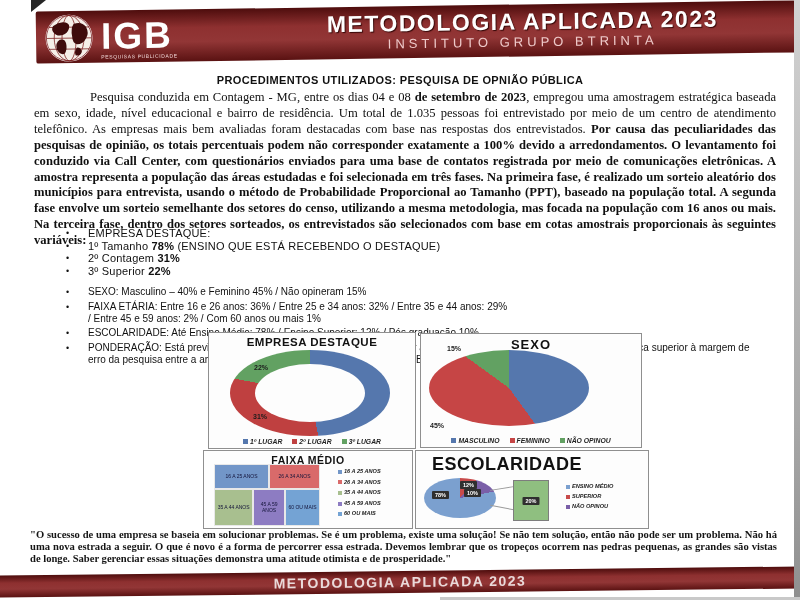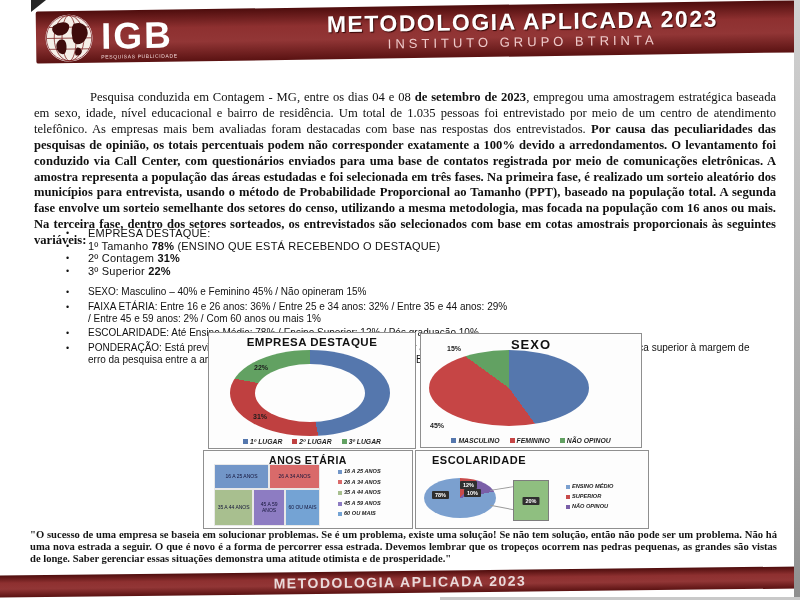--- a/index.html
+++ b/index.html
@@ -52,21 +52,21 @@
   .cbox{position:absolute;background:#fdfdfd;border:1px solid #8f8f8f;
     font-family:"Liberation Sans",sans-serif;}
   #box-empresa{left:208px;top:332px;width:206px;height:115px;}
   #box-sexo{left:420px;top:333px;width:220px;height:113px;}
   #box-faixa{left:203px;top:450px;width:208px;height:77px;}
   #box-escolaridade{left:415px;top:450px;width:232px;height:77px;}
   .ctitle{margin:3px 0 0;text-align:center;font-weight:bold;color:#111;}
   #box-empresa .ctitle{font-size:11.5px;letter-spacing:0.5px;}
   #box-sexo .ctitle{font-size:13px;letter-spacing:1px;}
   #box-faixa .ctitle{font-size:10.5px;letter-spacing:0.5px;}
-  #box-escolaridade .ctitle{text-align:left;padding-left:16px;font-size:11px;letter-spacing:0.5px;}
+  #box-escolaridade .ctitle{text-align:left;padding-left:16px;font-size:18px;letter-spacing:0.5px;}
 
   .pie{position:absolute;border-radius:50%;}
   #donut1{left:21px;top:17px;width:160px;height:86px;}
   .hole{position:absolute;left:46px;top:31px;width:110px;height:58px;background:#fdfdfd;border-radius:50%;}
   .plabel{position:absolute;font-size:7px;font-weight:bold;color:#1c1c1c;}
   .pl-g1{left:45px;top:31px;}
   .pl-r1{left:44px;top:80px;}
   #pie2{left:8px;top:16px;width:160px;height:76px;}
   .pl-g2{left:26px;top:11px;}
   .pl-r2{left:9px;top:88px;}
@@ -133,20 +133,21 @@
         <span class="igb">IGB</span>
         <span class="tag">PESQUISAS PUBLICIDADE</span>
       </div>
     </div>
     <div class="banner-titles">
       <div class="bt1">METODOLOGIA APLICADA 2023</div>
       <div class="bt2">INSTITUTO GRUPO BTRINTA</div>
     </div>
   </header>
 
+  <div class="doc-heading">PROCEDIMENTOS UTILIZADOS: PESQUISA DE OPNIÃO PÚBLICA</div>
   <p class="body-par"><span>Pesquisa conduzida em  Contagem - MG, entre os dias 04 e 08 </span><span class="seg-b">de setembro de 2023</span><span>, empregou uma amostragem estratégica baseada em sexo, idade, nível educacional e bairro de residência. Um total de 1.035 pessoas foi entrevistado por meio de um centro de atendimento telefônico. As empresas mais bem avaliadas foram destacadas com base nas respostas dos entrevistados. </span><span class="seg-b">Por causa das peculiaridades das pesquisas de opinião, os totais percentuais podem não corresponder exatamente a 100% devido a arredondamentos. O levantamento foi conduzido via </span><span class="seg-b">Call Center</span><span class="seg-b">, com questionários enviados para uma base de contatos registrada por meio de comunicações eletrônicas. A amostra representa a população das áreas estudadas e foi selecionada em três fases. Na primeira fase, é realizado um sorteio aleatório dos municípios para entrevista, usando o método de Probabilidade Proporcional ao Tamanho (PPT), baseado na população total. A segunda fase envolve um sorteio semelhante dos setores do censo, utilizando a mesma metodologia, mas focada na população com 16 anos ou mais. Na terceira fase, dentro dos setores sorteados, os entrevistados são selecionados com base em cotas amostrais proporcionais às seguintes variáveis:</span></p>
   <div id="bullets" class="bullets">
       <div class="bl g1">
         <span class="mark">•</span>
         <span class="bt"><span>EMPRESA DESTAQUE:</span></span>
       </div>
       <div class="bl g1">
         <span class="mark">•</span>
         <span class="bt"><span>1º Tamanho </span><span class="seg-b">78%</span><span> (ENSINO QUE ESTÁ RECEBENDO O DESTAQUE)</span></span>
       </div>
@@ -214,21 +215,21 @@
           <em>FEMININO</em>
         </span>
       <span class="li">
           <i style="background: rgb(98, 161, 98);"></i>
           <em>NÃO OPINOU</em>
         </span>
     </div>
   </section>
 
   <section class="cbox" id="box-faixa">
-    <h3 class="ctitle">ANOS ETÁRIA</h3>
+    <h3 class="ctitle">FAIXA MÉDIO</h3>
     <div class="tm">
       <div class="tm-row tm-r1">
         <div class="tm-block tmb-1" style="background: rgb(114, 150, 200);">
             <span>16 A 25 ANOS</span>
           </div>
         <div class="tm-block tmb-2" style="background: rgb(217, 106, 106);">
             <span>26 A 34 ANOS</span>
           </div>
       </div>
       <div class="tm-row tm-r2">

